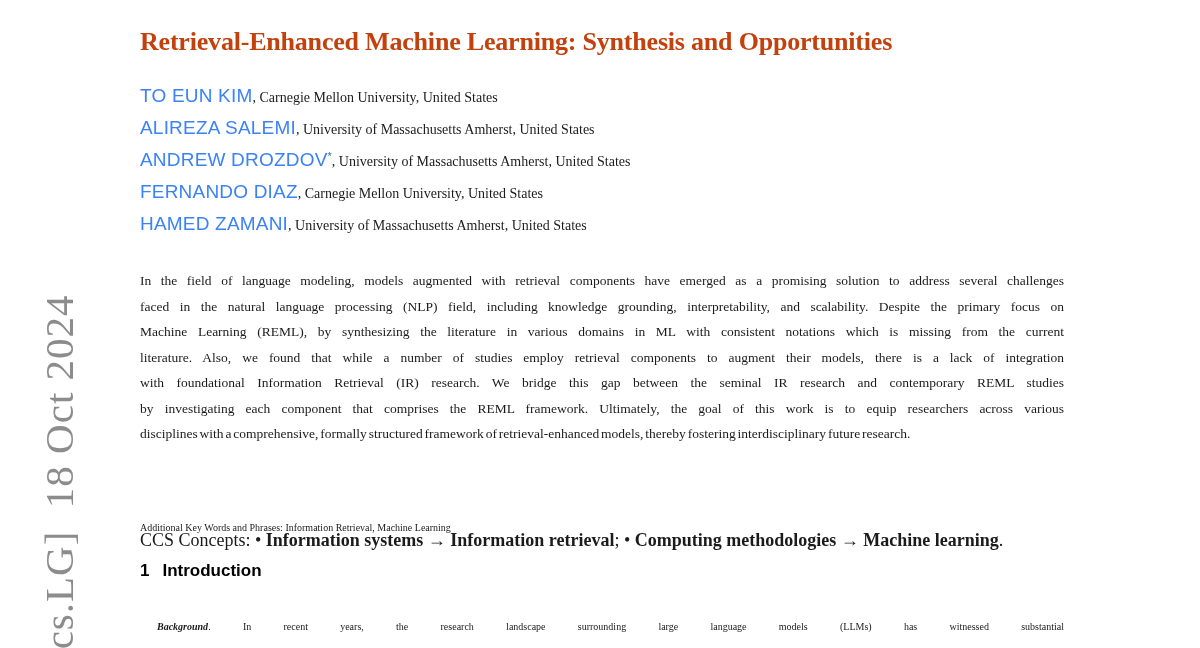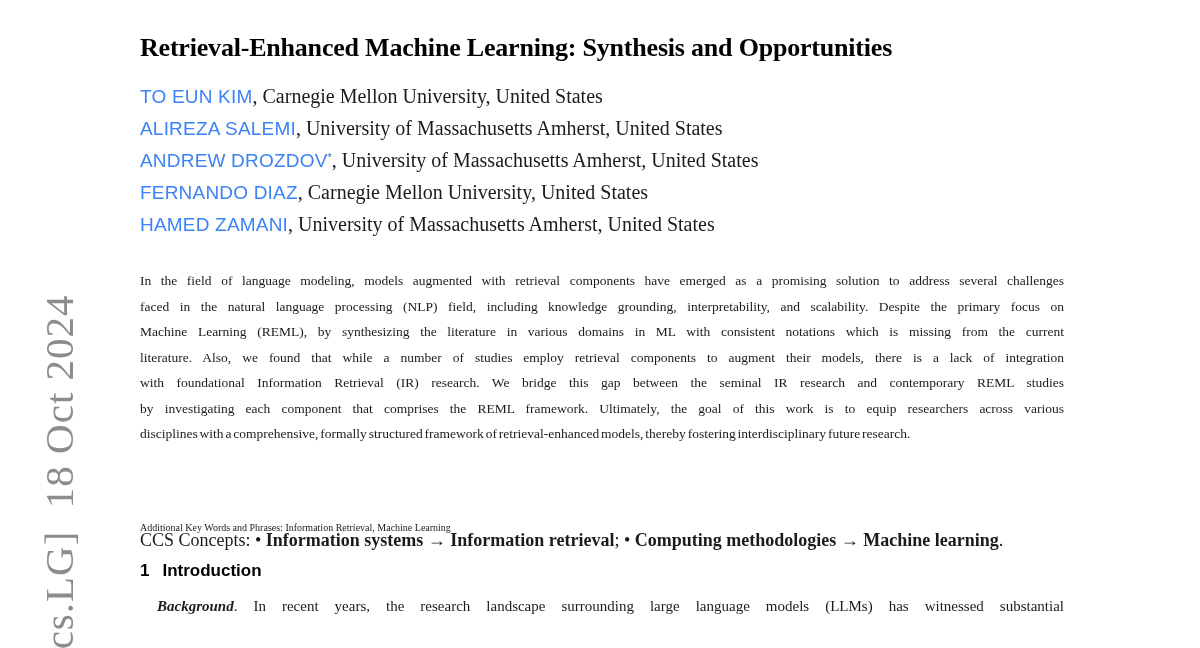--- a/index.html
+++ b/index.html
@@ -22,44 +22,44 @@
     font-size: 41px;
     color: #8c8c8c;
     white-space: pre;
     letter-spacing: 1px;
     line-height: 46px;
   }
 
   .col { position: absolute; left: 140px; width: 924px; }
 
   .title {
-    top: 33px;
+    top: 27px;
     font-size: 26px;
     font-weight: 700;
     letter-spacing: -0.2px;
-    color: #000000;
+    color: #c2410c;
     white-space: nowrap;
   }
 
   .authors { top: 80px; }
   .author-line { height: 32px; line-height: 32px; white-space: nowrap; }
   .author-name {
     font-family: "Liberation Sans", "DejaVu Sans", sans-serif;
     font-size: 19px;
     color: #3b82f6;
     letter-spacing: 0.2px;
   }
   .author-sup {
     font-family: "Liberation Sans", "DejaVu Sans", sans-serif;
     font-size: 11px;
     color: #2c71ad;
     vertical-align: super;
     line-height: 0;
   }
-  .author-aff { font-size: 20px; color: #1b1b1b; }
+  .author-aff { font-size: 14px; color: #1b1b1b; }
 
   .abstract { top: 268px; overflow: hidden; }
   .jline {
     font-size: 13.5px;
     line-height: 25.5px;
     height: 25.5px;
     word-spacing: -1.5px;
     text-align: justify;
     text-align-last: justify;
     overflow: hidden;
@@ -88,28 +88,29 @@
     font-family: "Liberation Sans", "DejaVu Sans", sans-serif;
     font-weight: 700;
     font-size: 17px;
     color: #000000;
     white-space: nowrap;
   }
   .section-heading .sec-num { display: inline-block; margin-right: 13px; }
 
   .intro { top: 594px; overflow: hidden; }
   .intro-line {
-    font-size: 15px;
+    font-size: 10px;
     line-height: 24.5px;
     height: 24.5px;
     word-spacing: -1.5px;
     text-align: justify;
     text-align-last: justify;
     overflow: hidden;
     white-space: nowrap;
+    margin-top: 21px;
   }
   .intro-line.indent { text-indent: 17px; }
   .bi { font-weight: 700; font-style: italic; }
 </style>
 </head>
 <body>
 
 <div class="page">
 
   <div class="watermark">[cs.LG]  18 Oct 2024</div>

